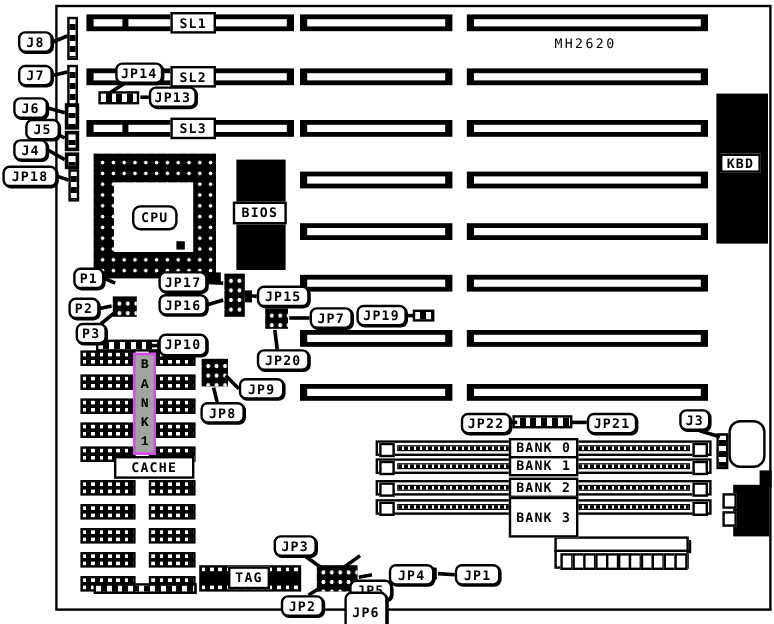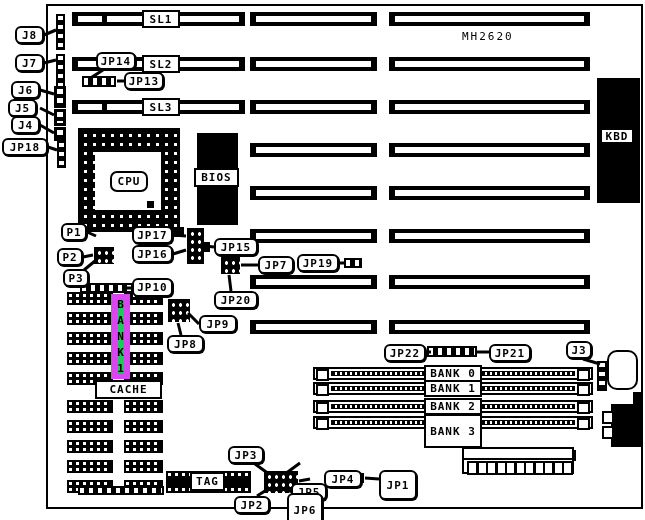--- a/index.html
+++ b/index.html
@@ -26,21 +26,21 @@
        background-size:7px 8px;background-position:2px 2px;z-index:2;}
   .t-s{background:#000;z-index:2;}
   .cpu-socket{background-color:#000;background-image:radial-gradient(#fff 1.4px,transparent 1.8px);
        background-size:9px 9px;background-position:3px 3px;z-index:1;}
   .cpu-inner{background:#fff;z-index:2;}
   .cpu-label{border:2px solid #000;border-radius:7px;background:#fff;z-index:4;display:flex;
        align-items:center;justify-content:center;font-size:11px;font-weight:bold;letter-spacing:1px;}
   .blk{background:#000;z-index:2;}
   .boxlabel{border:2px solid #000;background:#fff;z-index:4;display:flex;align-items:center;
        justify-content:center;font-size:11px;font-weight:bold;letter-spacing:1px;white-space:nowrap;}
-  .vlabel{border:6px solid #d946ef;background:#22c55e;z-index:4;display:flex;align-items:center;justify-content:center;}
+  .vlabel{border:2px solid #d946ef;background:#a3a3a3;z-index:4;display:flex;align-items:center;justify-content:center;font-family:Liberation Mono, monospace;}
   .vlabel span{width:12px;word-break:break-all;line-height:16px;font-size:11px;font-weight:bold;text-align:center;}
   .simm{border:2px solid #000;background:#fff;z-index:2;}
   .simm-bar{position:absolute;left:16px;right:16px;top:2px;bottom:2px;border:1px solid #000;
        background:repeating-linear-gradient(90deg,#000 0 3px,#fff 3px 5px);}
   .clip{position:absolute;width:9px;height:8px;border:2px solid #000;background:#fff;top:50%;margin-top:-5px;}
   .din{border:2px solid #000;border-radius:10px;background:#fff;z-index:2;}
   .cell-top{position:absolute;border:2px solid #000;background:linear-gradient(to bottom,#fff 30%,#000 30% 65%,#fff 65%);}
   .cell-bot{position:absolute;border:2px solid #000;background:#fff;}
   #tails{position:absolute;left:0;top:0;z-index:5;pointer-events:none;}
   .mtext{font-size:11px;font-weight:normal;letter-spacing:2px;z-index:3;}
@@ -235,21 +235,21 @@
       <div class="abs t-h" style="left: 344px; top: 258px; width: 18px; height: 10px;"></div>
       <div class="abs t-h" style="left: 80px; top: 283px; width: 53px; height: 10px;"></div>
       <div class="abs t-g" style="left: 168px; top: 299px; width: 22px; height: 23px;"></div>
       <div class="abs t-h" style="left: 427px; top: 346px; width: 50px; height: 11px;"></div>
       <div class="abs t-h" style="left: 347px; top: 473px; width: 17px; height: 10px;"></div>
       <div class="abs t-v" style="left: 597px; top: 361px; width: 10px; height: 30px;"></div>
       <div class="abs t-g" style="left: 264px; top: 471px; width: 34px; height: 22px;"></div>
       <div class="abs callout" style="left: 15px; top: 26px; width: 29px; height: 18px;">J8</div>
       <div class="abs callout" style="left: 15px; top: 54px; width: 29px; height: 18px;">J7</div>
       <div class="abs callout" style="left: 11px; top: 81px; width: 29px; height: 18px;">J6</div>
-      <div class="abs callout" style="left: 8px; top: 99px; width: 29px; height: 18px;">J5</div>
+      <div class="abs callout" style="left: 21px; top: 99px; width: 29px; height: 18px;">J5</div>
       <div class="abs callout" style="left: 11px; top: 116px; width: 29px; height: 18px;">J4</div>
       <div class="abs callout" style="left: 2px; top: 138px; width: 46px; height: 18px;">JP18</div>
       <div class="abs callout" style="left: 96px; top: 52px; width: 40px; height: 18px;">JP14</div>
       <div class="abs callout" style="left: 124px; top: 72px; width: 40px; height: 18px;">JP13</div>
       <div class="abs callout" style="left: 61px; top: 223px; width: 26px; height: 18px;">P1</div>
       <div class="abs callout" style="left: 57px; top: 248px; width: 26px; height: 18px;">P2</div>
       <div class="abs callout" style="left: 63px; top: 269px; width: 26px; height: 18px;">P3</div>
       <div class="abs callout" style="left: 132px; top: 226px; width: 41px; height: 18px;">JP17</div>
       <div class="abs callout" style="left: 132px; top: 245px; width: 41px; height: 18px;">JP16</div>
       <div class="abs callout" style="left: 214px; top: 238px; width: 44px; height: 18px;">JP15</div>
@@ -260,21 +260,21 @@
       <div class="abs callout" style="left: 199px; top: 315px; width: 38px; height: 18px;">JP9</div>
       <div class="abs callout" style="left: 167px; top: 335px; width: 37px; height: 18px;">JP8</div>
       <div class="abs callout" style="left: 384px; top: 344px; width: 42px; height: 18px;">JP22</div>
       <div class="abs callout" style="left: 489px; top: 344px; width: 42px; height: 18px;">JP21</div>
       <div class="abs callout" style="left: 566px; top: 341px; width: 26px; height: 18px;">J3</div>
       <div class="abs callout" style="left: 228px; top: 446px; width: 36px; height: 18px;">JP3</div>
       <div class="abs callout" style="left: 291px; top: 445px; width: 36px; height: 18px; margin-top: 38px;">JP5</div>
       <div class="abs callout" style="left: 324px; top: 470px; width: 38px; height: 18px;">JP4</div>
       <div class="abs callout" style="left: 234px; top: 496px; width: 36px; height: 18px;">JP2</div>
       <div class="abs callout" style="left: 287px; top: 493px; width: 36px; height: 34px;">JP6</div>
-      <div class="abs callout" style="left: 379px; top: 470px; width: 38px; height: 30px; text-align: center;">JP1</div>
+      <div class="abs callout" style="left: 379px; top: 470px; width: 38px; height: 18px; text-align: center;">JP1</div>
     </div>
 <div class="cell-top" style="left: 466px; top: 450px; width: 7px; height: 7px;"></div>
     <div class="cell-top" style="left: 475px; top: 450px; width: 7px; height: 7px;"></div>
     <div class="cell-top" style="left: 484px; top: 450px; width: 7px; height: 7px;"></div>
     <div class="cell-top" style="left: 493px; top: 450px; width: 7px; height: 7px;"></div>
     <div class="cell-top" style="left: 502px; top: 450px; width: 7px; height: 7px;"></div>
     <div class="cell-top" style="left: 511px; top: 450px; width: 7px; height: 7px;"></div>
     <div class="cell-top" style="left: 520px; top: 450px; width: 7px; height: 7px;"></div>
     <div class="cell-top" style="left: 529px; top: 450px; width: 7px; height: 7px;"></div>
     <div class="cell-top" style="left: 538px; top: 450px; width: 7px; height: 7px;"></div>

